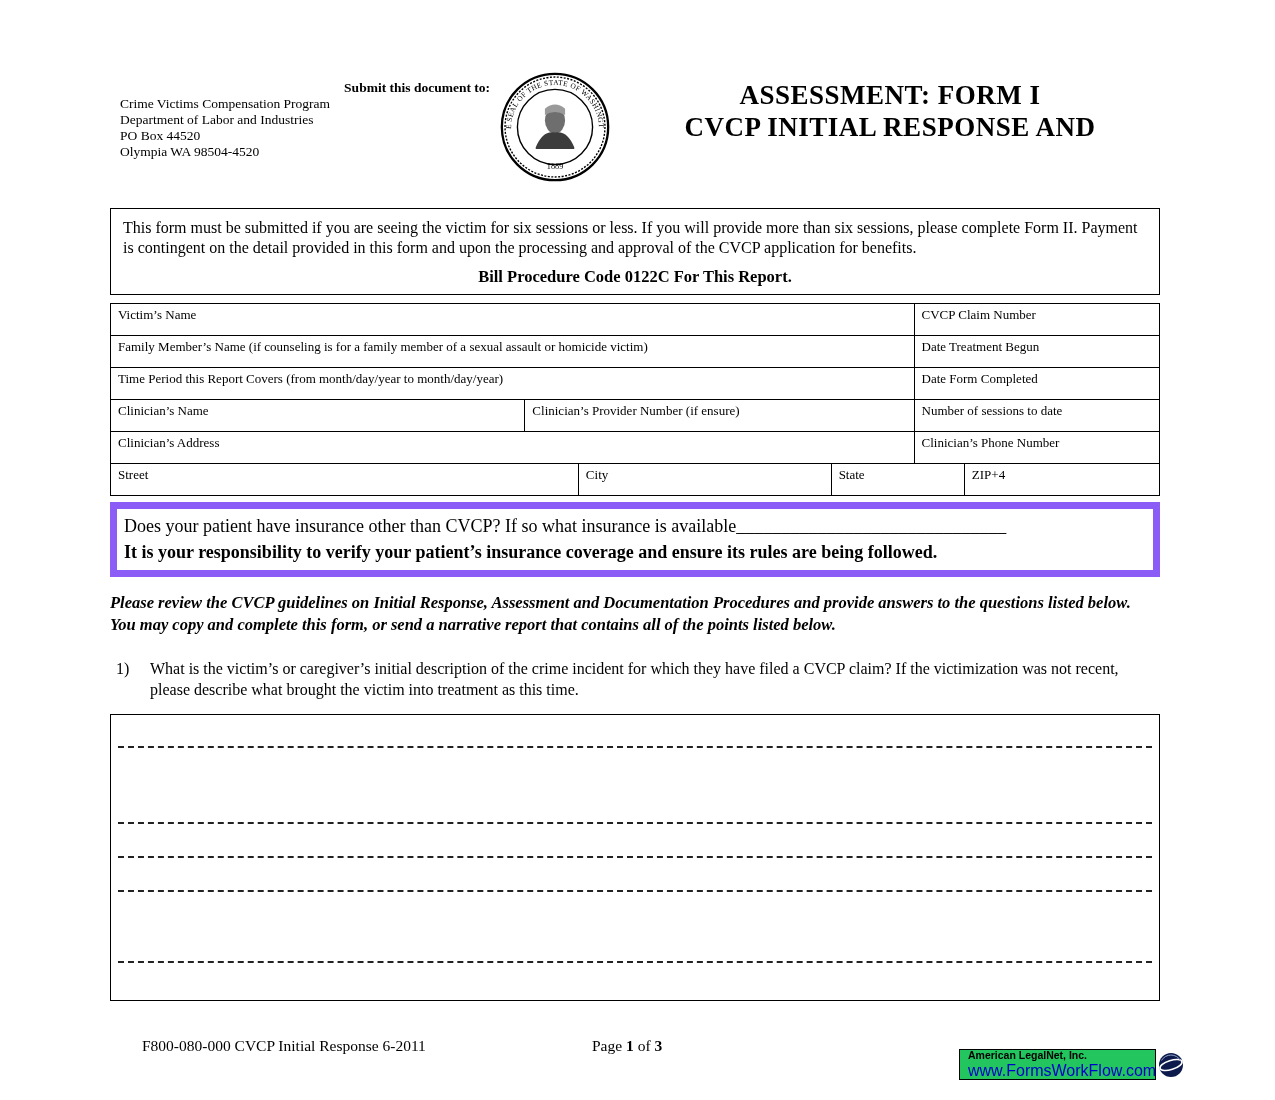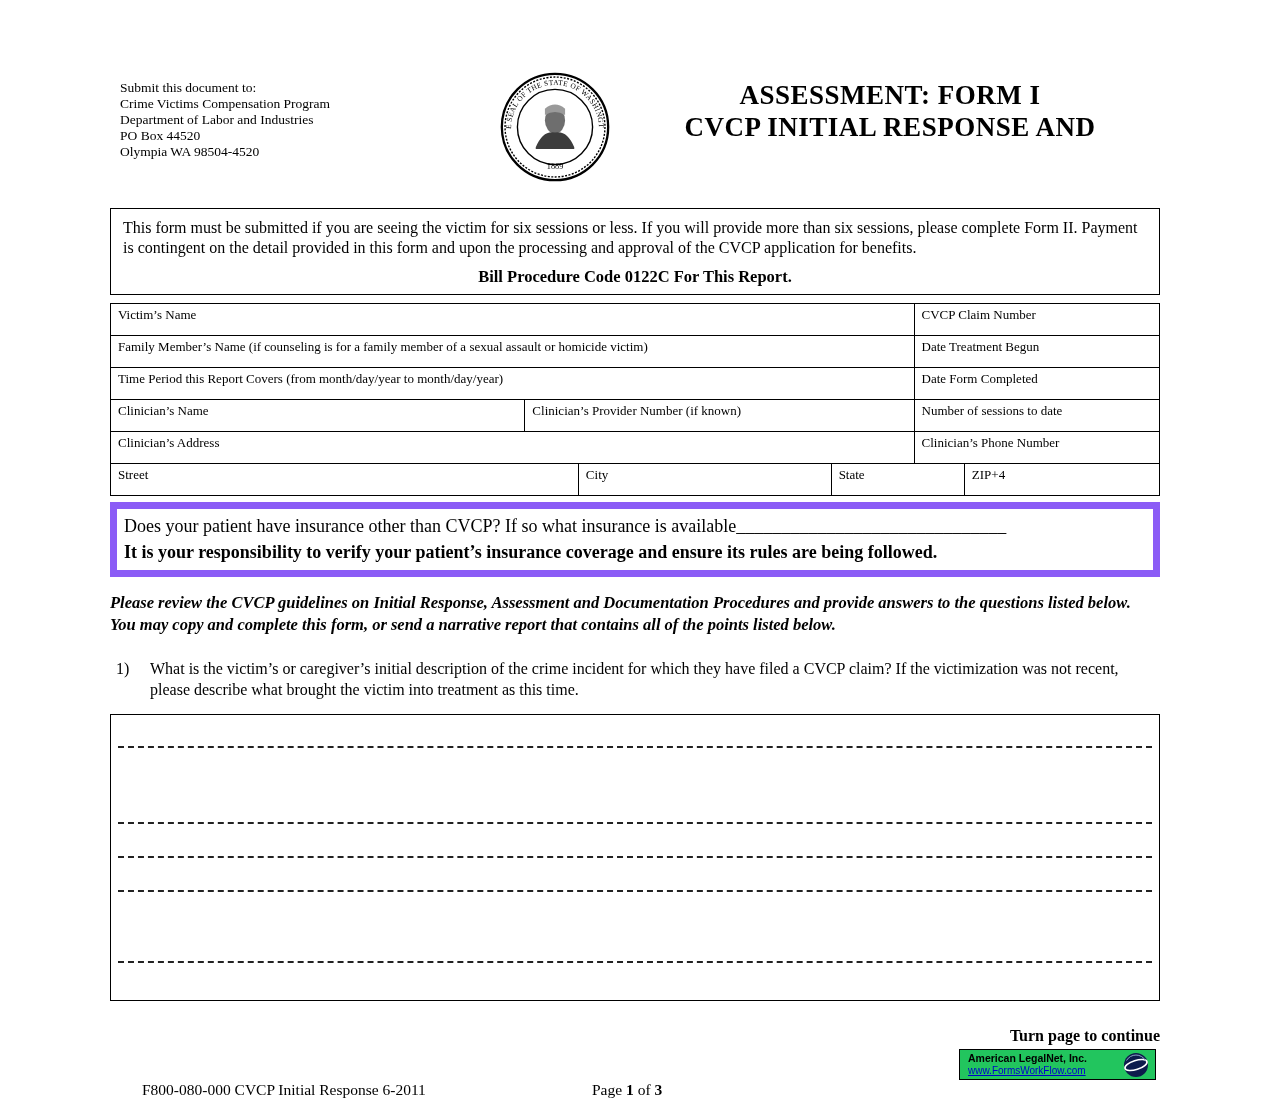--- a/index.html
+++ b/index.html
@@ -13,21 +13,21 @@
     position: relative;
     width: 1275px; height: 1100px;
     background: #fff;
     overflow: hidden;
   }
   .content { padding: 72px 115px 0 110px; }
 
   
   .header { display: flex; align-items: flex-start; }
   .addr-block { width: 380px; font-size: 13.5px; line-height: 1.18; padding: 8px 0 0 10px; }
-  .addr-label { font-weight: normal; }
+  .addr-label { font-weight: bold; text-align: right; }
   .seal-wrap { width: 130px; display: flex; justify-content: center; padding-top: 0; }
   .title-block {
     flex: 1; text-align: center; font-weight: bold;
     font-size: 27px; line-height: 1.18; padding-top: 8px;
     letter-spacing: 0.5px;
   }
 
   
   .intro-box {
     border: 1px solid #000;
@@ -94,21 +94,21 @@
     position: absolute; right: 119px; bottom: 20px;
     width: 197px; height: 31px;
     border: 1px solid #000;
     display: flex; align-items: center;
     padding: 2px 4px 2px 8px;
     background: #22c55e;
     font-family: "Liberation Sans", sans-serif;
   }
   .legalnet-text { flex: 1; line-height: 1.2; }
   .legalnet-company { font-weight: bold; font-size: 10.5px; }
-  .legalnet-url { font-size: 10px; text-decoration: underline; color: #00c; cursor: pointer; }
+  .legalnet-url { font-size: 16px; color: #00c; cursor: pointer; }
   .legalnet-globe { flex: 0 0 30px; display: flex; justify-content: center; }
 </style>
 </head>
 <body>
 
 <div class="page">
   <div class="content">
 
     <div class="header">
       <div class="addr-block">
@@ -165,21 +165,21 @@
       <tr>
         <td colspan="4">Family Member’s Name (if counseling is for a family member of a sexual assault or homicide victim)</td>
         <td colspan="2">Date Treatment Begun</td>
       </tr>
       <tr>
         <td colspan="4">Time Period this Report Covers (from month/day/year to month/day/year)</td>
         <td colspan="2">Date Form Completed</td>
       </tr>
       <tr>
         <td>Clinician’s Name</td>
-        <td colspan="3">Clinician’s Provider Number (if known)</td>
+        <td colspan="3">Clinician’s Provider Number (if ensure)</td>
         <td colspan="2">Number of sessions to date</td>
       </tr>
       <tr>
         <td colspan="4">Clinician’s Address</td>
         <td colspan="2">Clinician’s Phone Number</td>
       </tr>
       <tr>
         <td colspan="2">Street</td>
         <td>City</td>
         <td colspan="2">State</td>
@@ -201,21 +201,20 @@
     </div>
 
     <div class="answer-box">
       <div class="dashed-line" style="top:31px"></div>
       <div class="dashed-line" style="top:107px"></div>
       <div class="dashed-line" style="top:141px"></div>
       <div class="dashed-line" style="top:175px"></div>
       <div class="dashed-line" style="top:246px"></div>
     </div>
 
-    <div class="turn-page">Turn page to continue</div>
 
     <div class="footer-row">
       <div class="form-number">F800-080-000 CVCP Initial Response 6-2011</div>
       <div class="page-num">
         <span>Page</span>
         <span class="b">1</span>
         <span>of</span>
         <span class="b">3</span>
       </div>
     </div>

